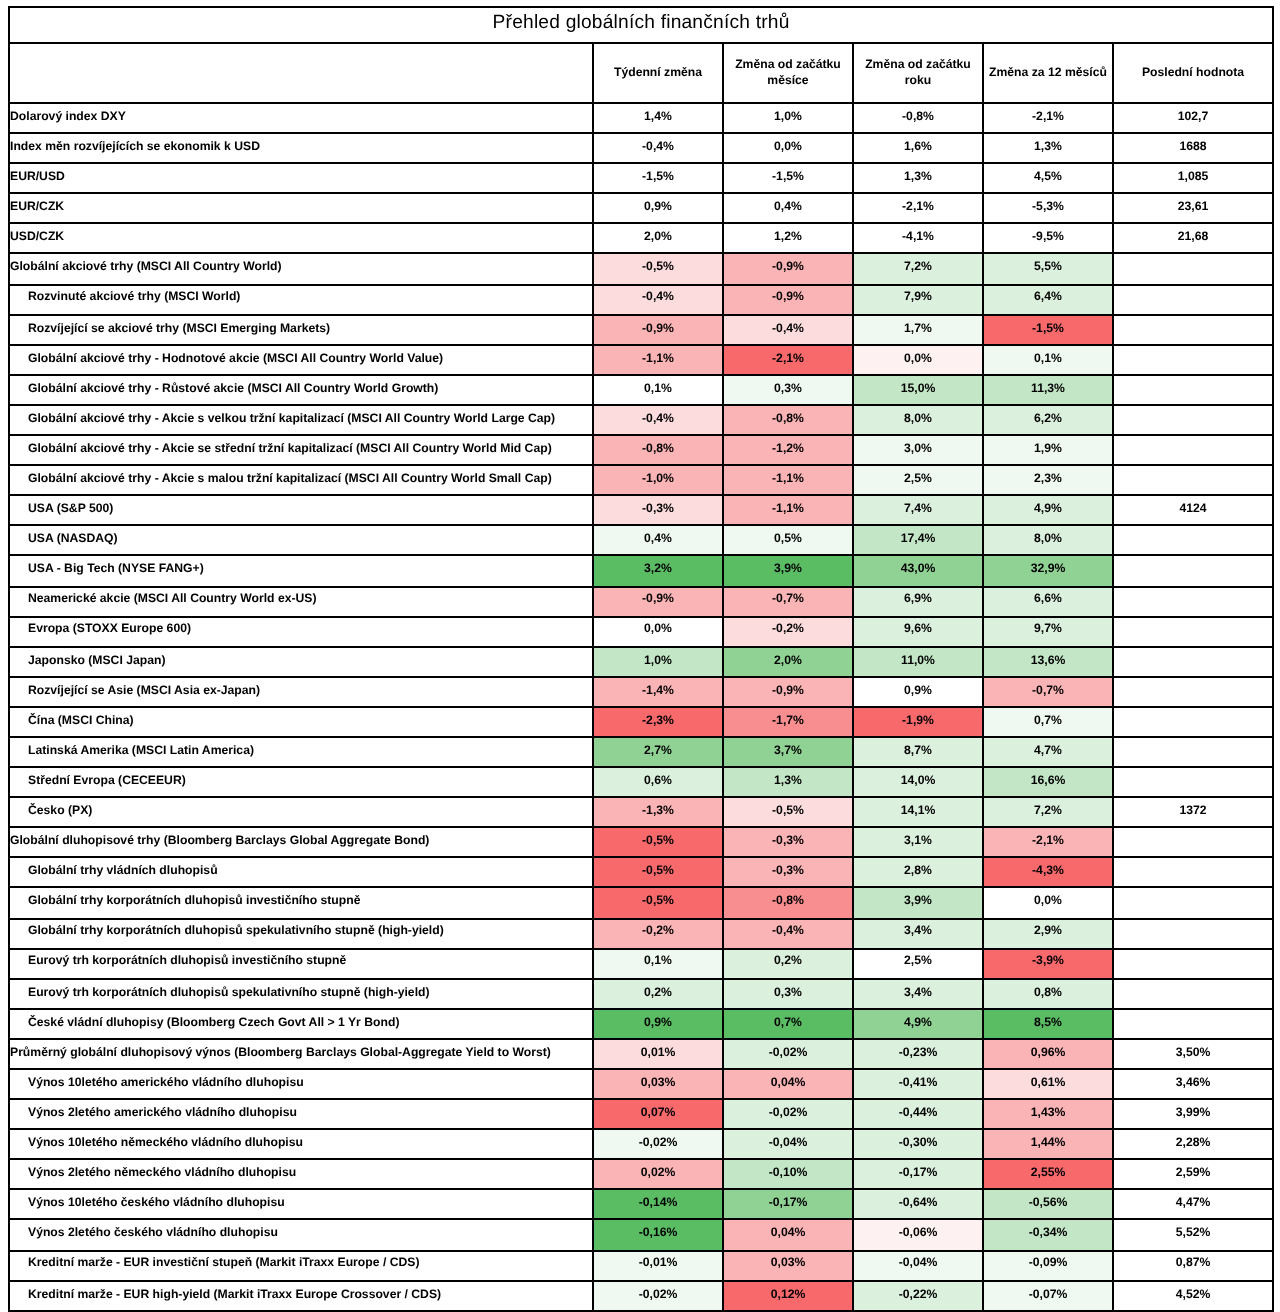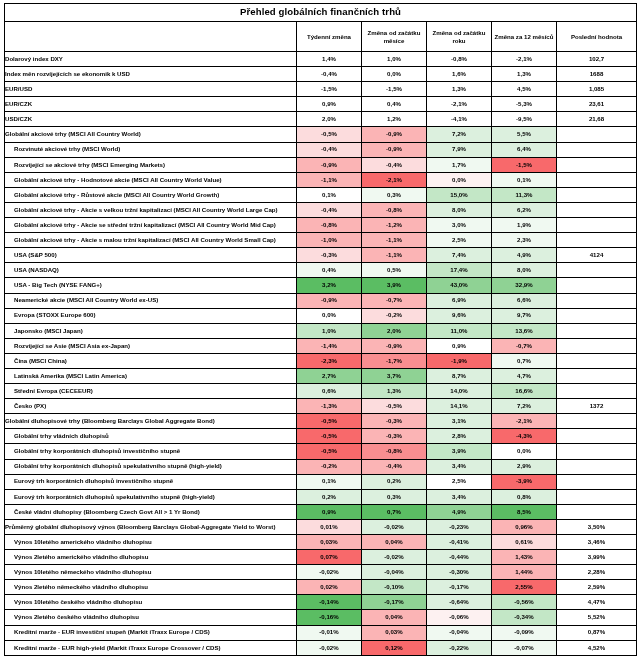--- a/index.html
+++ b/index.html
@@ -34,21 +34,21 @@
     line-height: 1.05;
     vertical-align: middle;
     overflow: hidden;
     white-space: nowrap;
   }
   
   tr.title-row td {
     height: 17px;
     text-align: center;
     font-size: 9.6px;
-    font-weight: bold;
+    font-weight: normal;
     border: 1.6px solid #000;
     background: #ffffff;
     letter-spacing: .1px;
   }
   
   tr.head-row td {
     height: 27px;
     text-align: center;
     font-size: 6.1px;
     font-weight: bold;

